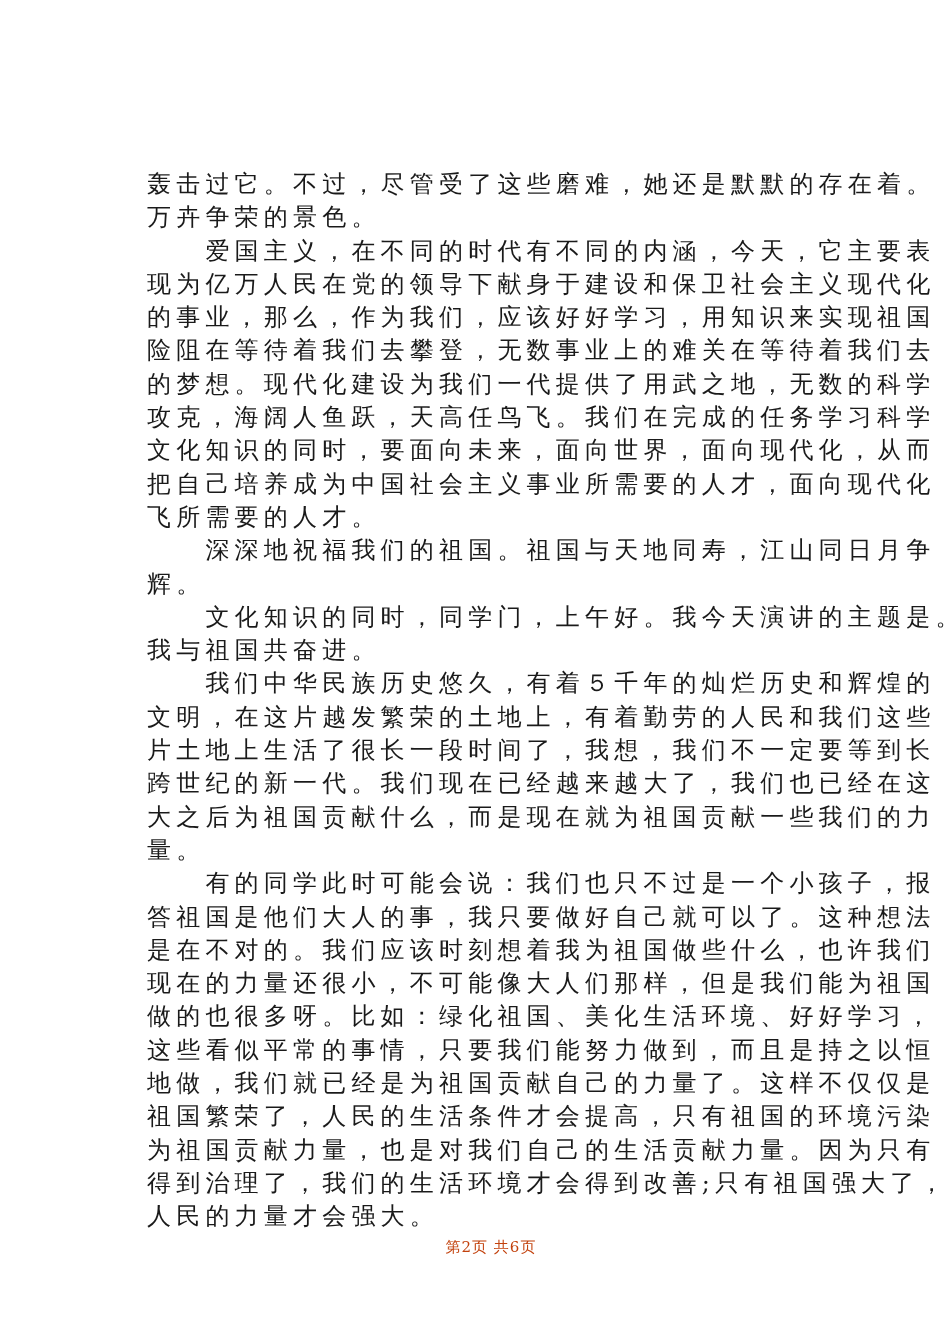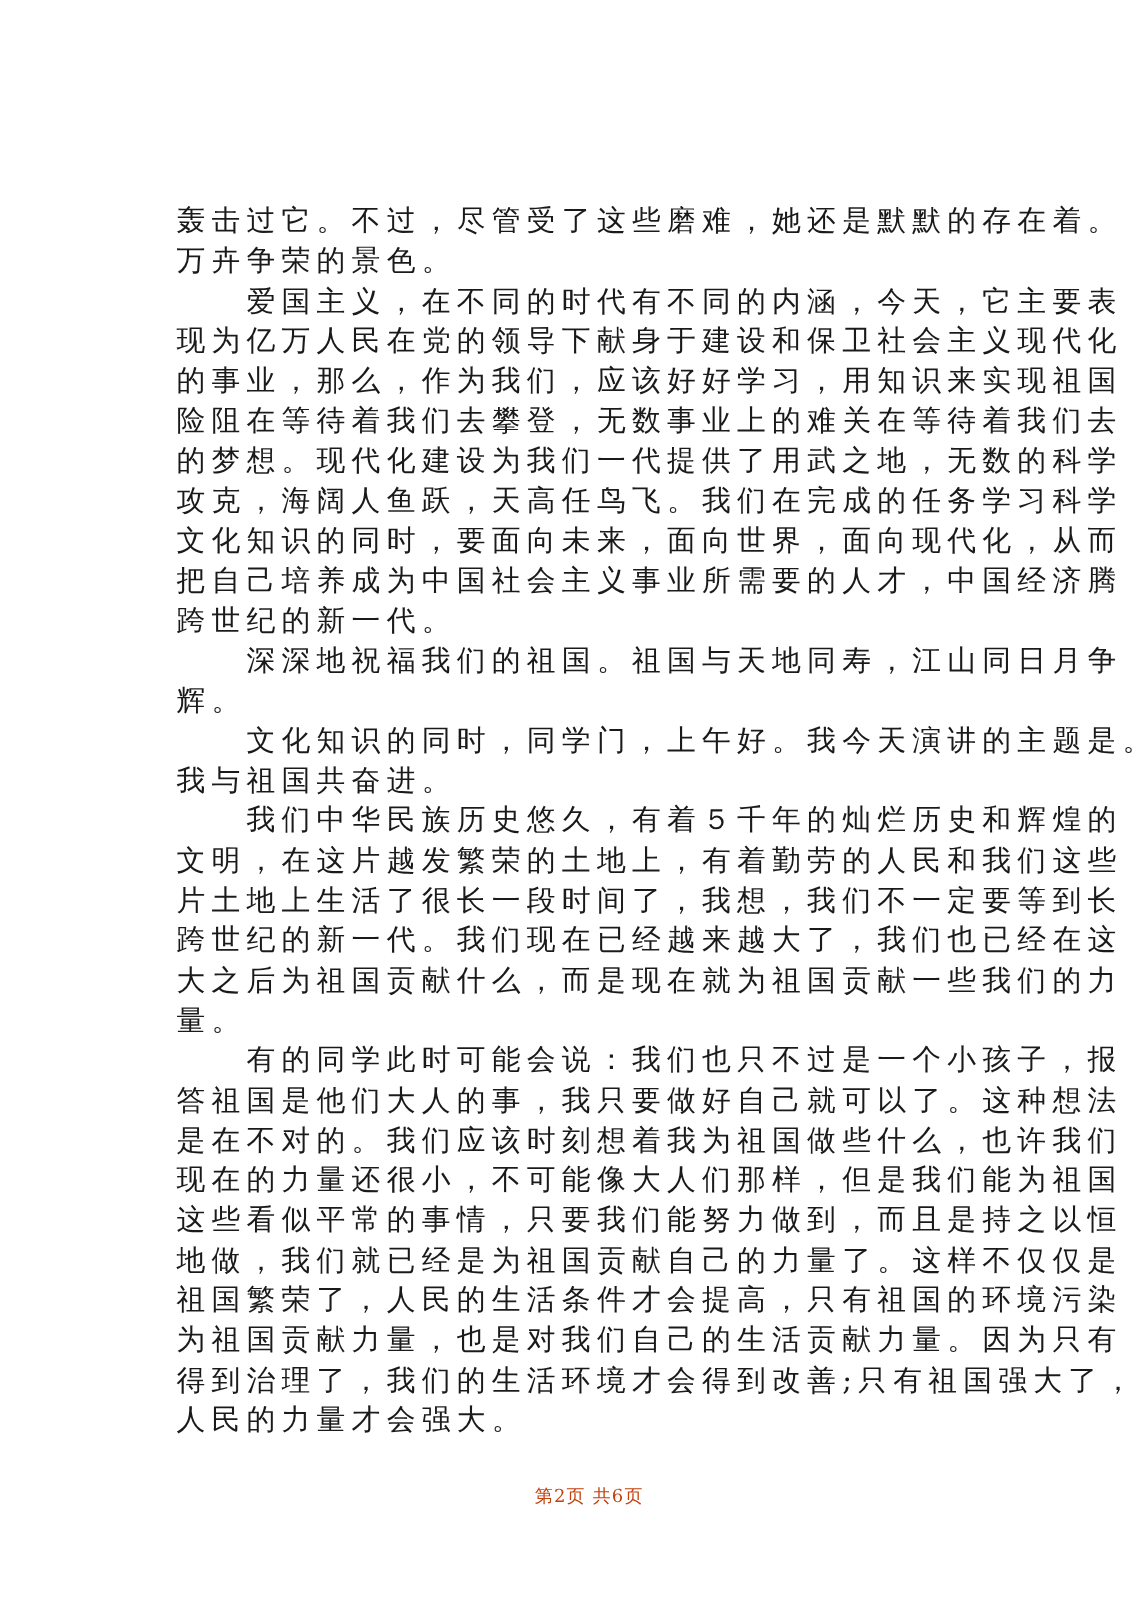--- a/index.html
+++ b/index.html
@@ -54,36 +54,37 @@
   <div class="content">
     <div class="line">轰击过它。不过，尽管受了这些磨难，她还是默默的存在着。</div>
     <div class="line">万卉争荣的景色。</div>
     <div class="line">　　爱国主义，在不同的时代有不同的内涵，今天，它主要表</div>
     <div class="line">现为亿万人民在党的领导下献身于建设和保卫社会主义现代化</div>
     <div class="line">的事业，那么，作为我们，应该好好学习，用知识来实现祖国</div>
     <div class="line">险阻在等待着我们去攀登，无数事业上的难关在等待着我们去</div>
     <div class="line">的梦想。现代化建设为我们一代提供了用武之地，无数的科学</div>
     <div class="line">攻克，海阔人鱼跃，天高任鸟飞。我们在完成的任务学习科学</div>
     <div class="line">文化知识的同时，要面向未来，面向世界，面向现代化，从而</div>
-    <div class="line">把自己培养成为中国社会主义事业所需要的人才，中国经济腾</div>
-    <div class="line">跨世纪的新一代。</div>
+    <div class="line">把自己培养成为中国社会主义事业所需要的人才，面向现代化</div>
+    <div class="line">飞所需要的人才。</div>
     <div class="line">　　深深地祝福我们的祖国。祖国与天地同寿，江山同日月争</div>
     <div class="line">辉。</div>
     <div class="line">　　文化知识的同时，同学门，上午好。我今天演讲的主题是。</div>
     <div class="line">我与祖国共奋进。</div>
     <div class="line">　　我们中华民族历史悠久，有着５千年的灿烂历史和辉煌的</div>
     <div class="line">文明，在这片越发繁荣的土地上，有着勤劳的人民和我们这些</div>
     <div class="line">片土地上生活了很长一段时间了，我想，我们不一定要等到长</div>
     <div class="line">跨世纪的新一代。我们现在已经越来越大了，我们也已经在这</div>
     <div class="line">大之后为祖国贡献什么，而是现在就为祖国贡献一些我们的力</div>
     <div class="line">量。</div>
     <div class="line">　　有的同学此时可能会说：我们也只不过是一个小孩子，报</div>
     <div class="line">答祖国是他们大人的事，我只要做好自己就可以了。这种想法</div>
     <div class="line">是在不对的。我们应该时刻想着我为祖国做些什么，也许我们</div>
     <div class="line">现在的力量还很小，不可能像大人们那样，但是我们能为祖国</div>
+    <div class="line">做的也很多呀。比如：绿化祖国、美化生活环境、好好学习，</div>
     <div class="line">这些看似平常的事情，只要我们能努力做到，而且是持之以恒</div>
     <div class="line">地做，我们就已经是为祖国贡献自己的力量了。这样不仅仅是</div>
     <div class="line">祖国繁荣了，人民的生活条件才会提高，只有祖国的环境污染</div>
     <div class="line">为祖国贡献力量，也是对我们自己的生活贡献力量。因为只有</div>
     <div class="line">得到治理了，我们的生活环境才会得到改善;只有祖国强大了，</div>
     <div class="line">人民的力量才会强大。</div>
   </div>
 
   <div class="footer">第2页  共6页</div>
 </div>

